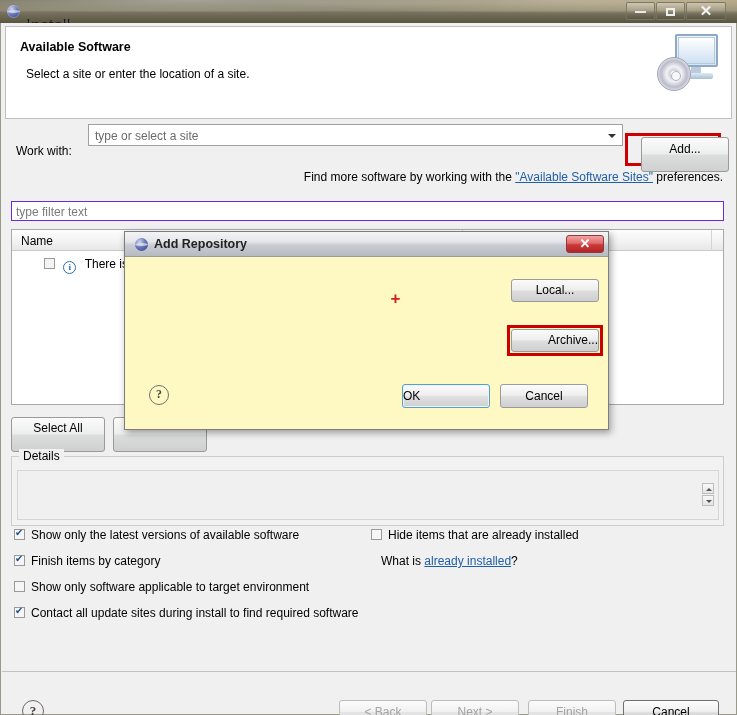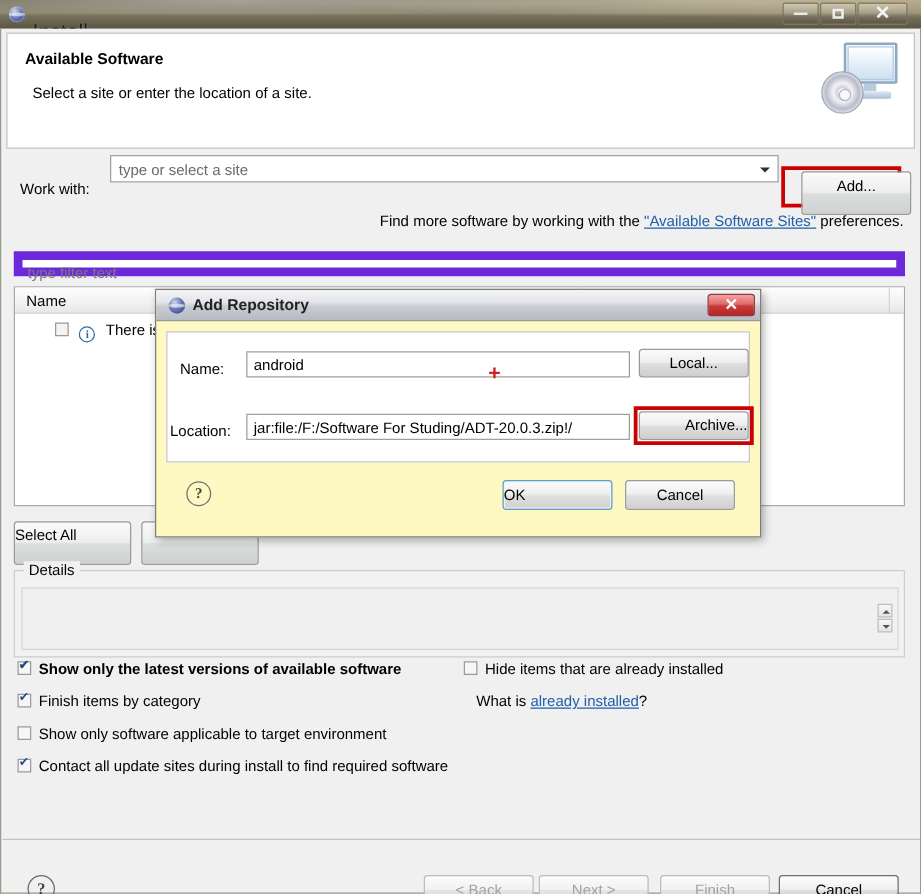--- a/index.html
+++ b/index.html
@@ -146,21 +146,21 @@
 
   #find-more {
     position:absolute; left:0; top:147px; width:722px;
     text-align:right; font-size:12px;
   }
   #find-more a { color:#1f5fa9; text-decoration:underline; }
 
   
   #filter {
     position:absolute; left:10px; top:178px; width:713px; height:20px;
-    background:#fff; border:7px solid #6d28d9;
+    background:#fff; border:1px solid #6d28d9;
   }
   #filter-text { position:absolute; left:4px; top:3px; color:#7a7a7a; font-size:12px; }
 
   
   #table {
     position:absolute; left:10px; top:206px; width:713px; height:176px;
     background:#fff; border:1px solid #a9a9a9;
   }
   #table-head {
     position:absolute; left:0; top:0; width:711px; height:21px;
@@ -184,21 +184,21 @@
     font-size:9px; font-weight:bold; text-align:center; line-height:11px;
     vertical-align:-2px; margin-left:5px; font-family:"Liberation Serif",serif;
   }
   #tree-label { margin-left:5px; }
 
   
   .selbtn {
     position:absolute; top:394px; height:35px;
     background: linear-gradient(to bottom,#fbfbfb,#eceded 48%,#dcdddd 52%,#cfd0d0);
     border:1px solid #9a9a9a; border-radius:3px;
-    line-height:21px; font-size:12px;
+    text-align:center; line-height:21px; font-size:12px;
   }
   #select-all { left:10px; width:94px; }
   #deselect-all { left:112px; width:94px; }
 
   
   #details {
     position:absolute; left:10px; top:433px; width:713px; height:70px;
     border:1px solid #cdcdcd; background:#f2f2f2;
   }
   #details-legend {
@@ -230,21 +230,21 @@
   .opt { position:absolute; font-size:12px; white-space:nowrap; }
   .cb {
     display:inline-block; width:11px; height:11px;
     border:1px solid #9a9a9a; background:#f6f6f6;
     vertical-align:-1px; position:relative; margin-right:6px;
   }
   .cb.on:after{
     content:"\2714"; position:absolute; left:0px; top:-3px;
     font-size:10px; color:#1d4e89; line-height:11px;
   }
-  #opt-1 { left:13px; top:505px;font-weight:bold; }
+  #opt-1 { left:13px; top:505px; }
   #opt-2 { left:13px; top:531px; }
   #opt-3 { left:13px; top:557px; }
   #opt-4 { left:13px; top:583px; }
   #opt-5 { left:370px; top:505px; }
   #what-is { position:absolute; left:380px; top:531px; font-size:12px; }
   #what-is a { color:#1f5fa9; text-decoration:underline; }
 
   
   #bottom-sep { position:absolute; left:1px; top:648px; width:734px; height:1px; background:#c2c2c2; }
   #help-bottom {
@@ -451,30 +451,20 @@
     <div class="navbtn" id="btn-cancel">Cancel</div>
 
   </div>
 
   <div id="dialog">
     <div id="dlg-title">
       <div id="dlg-icon"></div>
       <div id="dlg-title-text">Add Repository</div>
       <div id="dlg-close">✕</div>
     </div>
-    <div id="dlg-body">
-      <div id="dlg-name-label">Name:</div>
-      <div id="dlg-name-input">
-        <div id="dlg-name-value">android</div>
-      </div>
-      <div id="dlg-loc-label">Location:</div>
-      <div id="dlg-loc-input">
-        <div id="dlg-loc-value">jar:file:/F:/Software For Studing/ADT-20.0.3.zip!/</div>
-      </div>
-    </div>
     <div id="btn-local">Local...</div>
     <div id="archive-highlight"></div>
     <div id="btn-archive">Archive...</div>
     <div id="dlg-help">?</div>
     <div id="btn-ok">OK</div>
     <div id="btn-dlg-cancel">Cancel</div>
   </div>
 
   <div id="plus-cursor">+</div>
 

